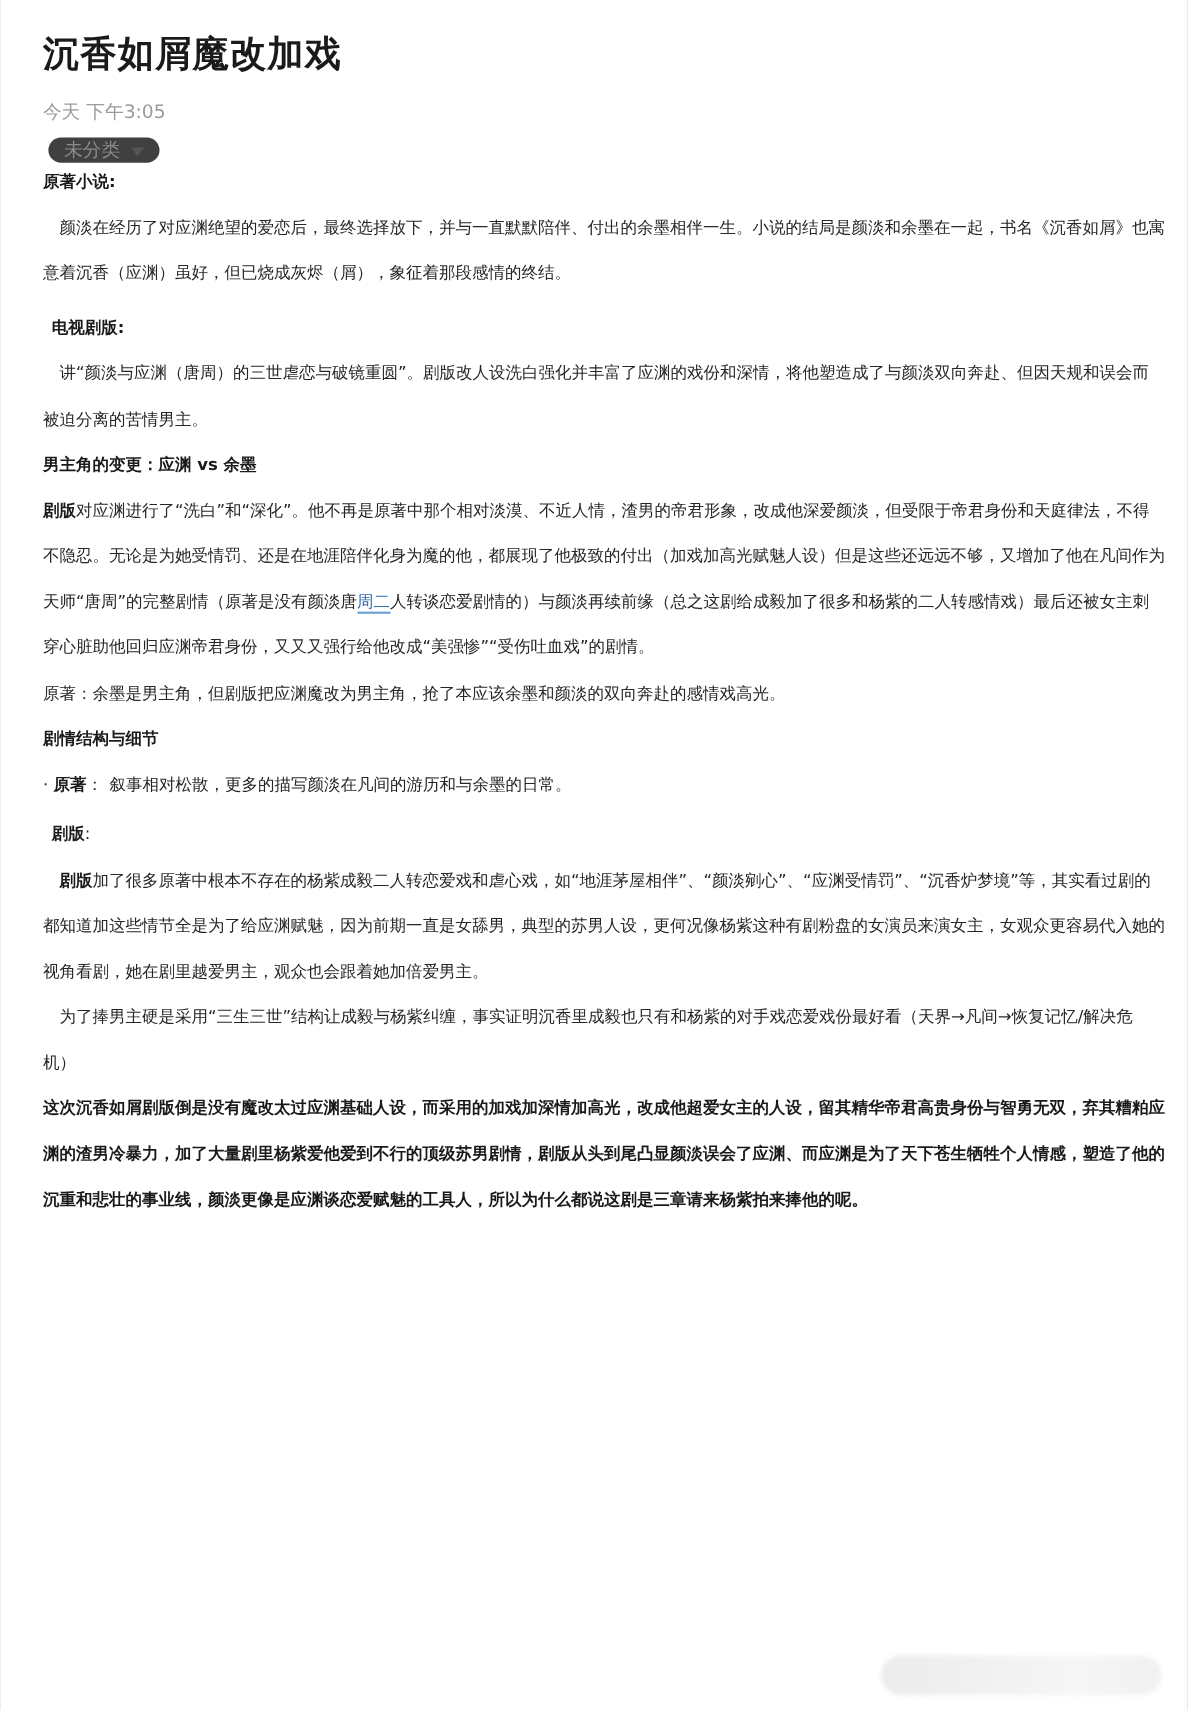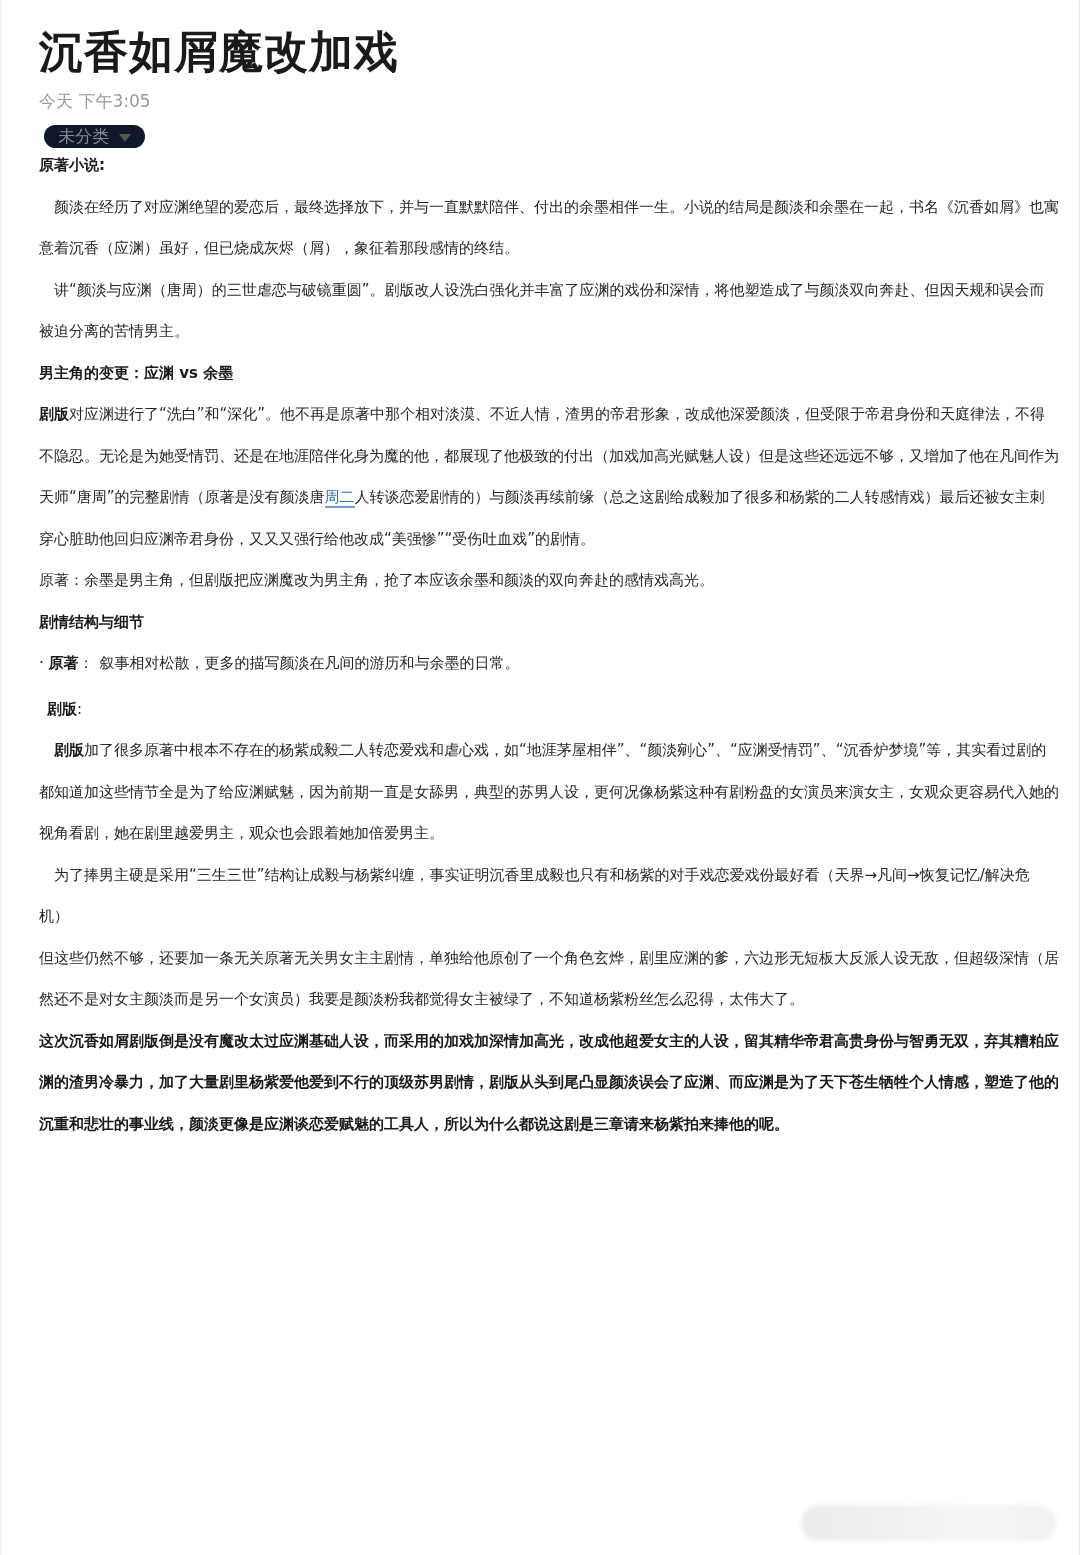--- a/index.html
+++ b/index.html
@@ -21,26 +21,27 @@
       width: 1080px;
       height: 1555px;
       box-sizing: border-box;
       border-left: 1px solid #eeeeee;
       border-right: 1px solid #e9e9e9;
     }
     .title {
       position: absolute;
       left: 38px;
       top: 22px;
-      font-size: 44px;
+      font-size: 33px;
       font-weight: bold;
       letter-spacing: 1px;
       color: #1a1a1a;
       line-height: 60px;
       margin: 0;
+      font-family: Liberation Mono, monospace;
     }
     .meta {
       position: absolute;
       left: 38px;
       top: 90px;
       height: 38px;
       display: flex;
       align-items: center;
       gap: 12px;
       flex-direction: column;
@@ -49,21 +50,21 @@
       font-size: 17px;
       color: #9a9a9a;
     }
     .category-pill {
       display: inline-flex;
       align-items: center;
       gap: 10px;
       height: 36px;
       padding: 0 14px;
       border-radius: 18px;
-      background: #0f172a;
+      background: #404040;
       font-size: 17px;
       color: #8c8c8c;
       cursor: pointer;
     }
     .caret {
       width: 0; height: 0;
       border-left: 6px solid transparent;
       border-right: 6px solid transparent;
       border-top: 8px solid #555555;
       margin-top: 2px;
@@ -119,38 +120,38 @@
       <span>未分类</span>
       <span class="caret"></span>
     </span>
   </div>
 
   <div class="content">
 
     <p class="h">原著小说:</p>
     <p class="indent1">颜淡在经历了对应渊绝望的爱恋后，最终选择放下，并与一直默默陪伴、付出的余墨相伴一生。小说的结局是颜淡和余墨在一起，书名《沉香如屑》也寓意着沉香（应渊）虽好，但已烧成灰烬（屑），象征着那段感情的终结。</p>
 
+    <p class="h h-sub" style="margin-top:8px;">电视剧版:</p>
     <p class="indent1">讲“颜淡与应渊（唐周）的三世虐恋与破镜重圆”。剧版改人设洗白强化并丰富了应渊的戏份和深情，将他塑造成了与颜淡双向奔赴、但因天规和误会而被迫分离的苦情男主。</p>
 
     <p class="h">男主角的变更：应渊 vs 余墨</p>
     <p>
       <span class="bold">剧版</span><span>对应渊进行了“洗白”和“深化”。他不再是原著中那个相对淡漠、不近人情，渣男的帝君形象，改成他深爱颜淡，但受限于帝君身份和天庭律法，不得不隐忍。无论是为她受情罚、还是在地涯陪伴化身为魔的他，都展现了他极致的付出（加戏加高光赋魅人设）但是这些还远远不够，又增加了他在凡间作为天师“唐周”的完整剧情（原著是没有颜淡唐</span><span class="link">周二</span><span>人转谈恋爱剧情的）与颜淡再续前缘（总之这剧给成毅加了很多和杨紫的二人转感情戏）最后还被女主刺穿心脏助他回归应渊帝君身份，又又又强行给他改成“美强惨”“受伤吐血戏”的剧情。</span>
     </p>
     <p>原著：余墨是男主角，但剧版把应渊魔改为男主角，抢了本应该余墨和颜淡的双向奔赴的感情戏高光。</p>
 
     <p class="h">剧情结构与细节</p>
     <p>
       <span>· </span><span class="bold">原著</span><span>：</span><span style="padding-left:6px;">叙事相对松散，更多的描写颜淡在凡间的游历和与余墨的日常。</span>
     </p>
     <p class="h-sub" style="margin-top:4px;">
       <span class="bold">剧版</span><span>:</span>
     </p>
     <p class="indent1">
       <span class="bold">剧版</span><span>加了很多原著中根本不存在的杨紫成毅二人转恋爱戏和虐心戏，如“地涯茅屋相伴”、“颜淡剜心”、“应渊受情罚”、“沉香炉梦境”等，其实看过剧的都知道加这些情节全是为了给应渊赋魅，因为前期一直是女舔男，典型的苏男人设，更何况像杨紫这种有剧粉盘的女演员来演女主，女观众更容易代入她的视角看剧，她在剧里越爱男主，观众也会跟着她加倍爱男主。</span>
     </p>
     <p class="indent1">为了捧男主硬是采用“三生三世”结构让成毅与杨紫纠缠，事实证明沉香里成毅也只有和杨紫的对手戏恋爱戏份最好看（天界→凡间→恢复记忆/解决危机）</p>
-    <p>但这些仍然不够，还要加一条无关原著无关男女主主剧情，单独给他原创了一个角色玄烨，剧里应渊的爹，六边形无短板大反派人设无敌，但超级深情（居然还不是对女主颜淡而是另一个女演员）我要是颜淡粉我都觉得女主被绿了，不知道杨紫粉丝怎么忍得，太伟大了。</p>
     <p class="all-bold">这次沉香如屑剧版倒是没有魔改太过应渊基础人设，而采用的加戏加深情加高光，改成他超爱女主的人设，留其精华帝君高贵身份与智勇无双，弃其糟粕应渊的渣男冷暴力，加了大量剧里杨紫爱他爱到不行的顶级苏男剧情，剧版从头到尾凸显颜淡误会了应渊、而应渊是为了天下苍生牺牲个人情感，塑造了他的沉重和悲壮的事业线，颜淡更像是应渊谈恋爱赋魅的工具人，所以为什么都说这剧是三章请来杨紫拍来捧他的呢。</p>
 
   </div>
 
   <div class="watermark"></div>
 </div>
 
 </body></html>

